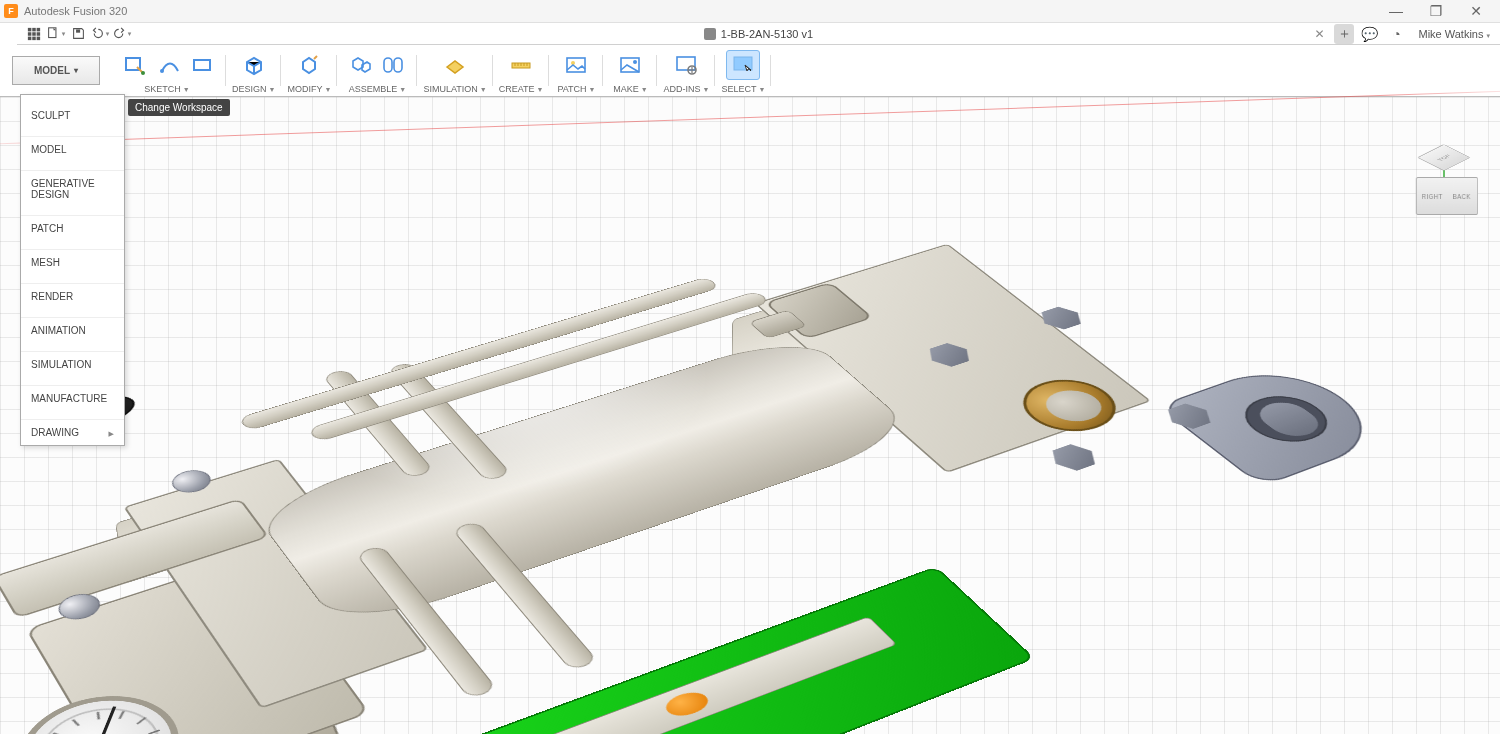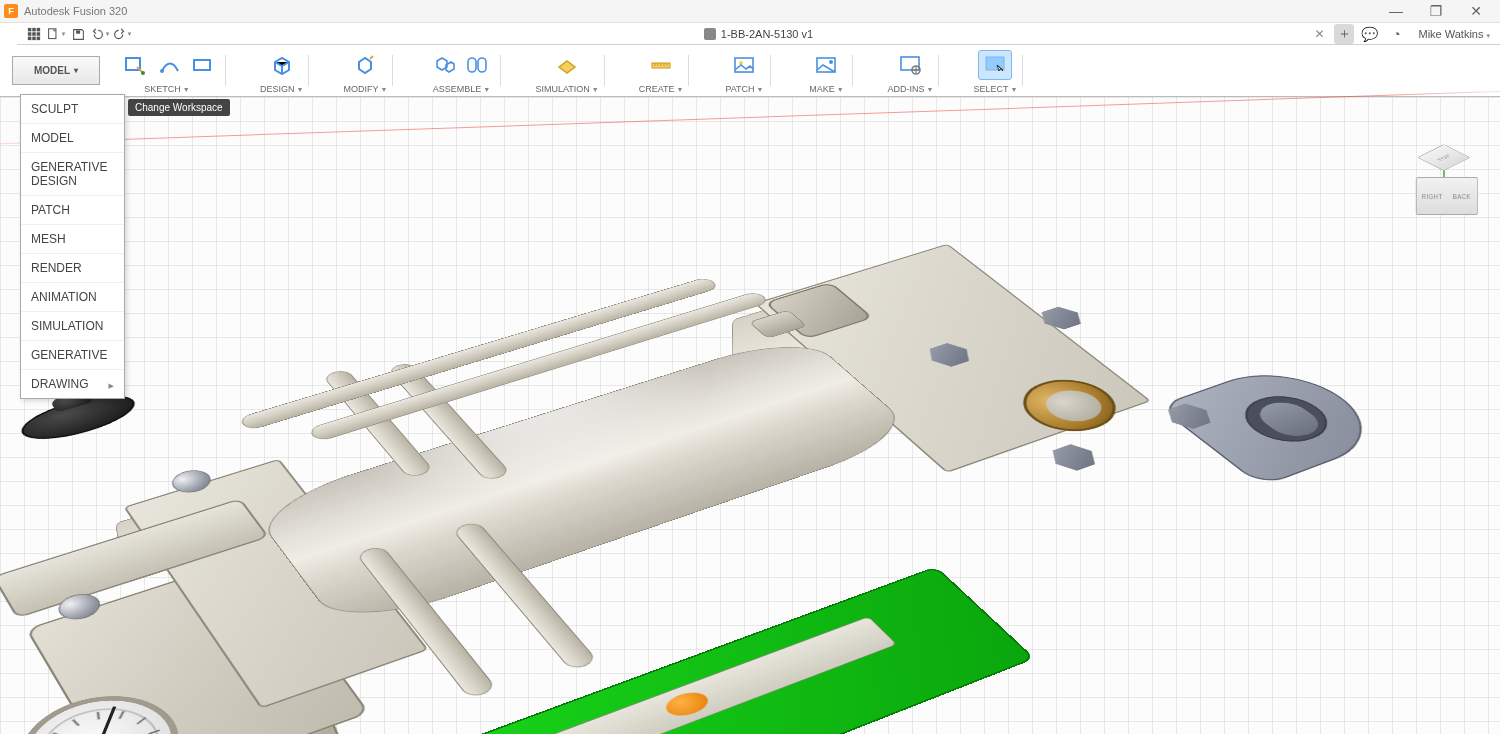--- a/index.html
+++ b/index.html
@@ -24,21 +24,21 @@
   .win-controls { display: flex; gap: 0; }
   .win-btn {
     width: 40px; height: 23px; display: flex; align-items: center; justify-content: center;
     color: #666; font-size: 14px; cursor: pointer;
   }
 
   
   .qat {
     height: 22px;
     background: #fff;
-    display: flex; align-items: flex-end;
+    display: flex; align-items: center;
     border-bottom: 1px solid #d0d0d0;
     padding: 0 4px;
     position: relative;
     margin-left: 17px;
   }
   .qat-btn {
     width: 22px; height: 20px; display: flex; align-items: center; justify-content: center;
     color: #555; cursor: pointer; font-size: 13px;
   }
   .qat-btn.icon-grid { margin-left:2px;}
@@ -67,21 +67,21 @@
   .ws-switcher {
     width: 88px;
     border: 1px solid #aaa;
     margin: 11px 8px 11px 12px;
     background: linear-gradient(#fafafa,#e8e8e8);
     display:flex; align-items:center; justify-content:center;
     font-size: 10px; font-weight: bold; color:#555; cursor:pointer;
     position:relative;
   }
   .ws-switcher::after{content:"▾";font-size:8px;margin-left:4px;}
-  .ribbon-groups{display:flex;align-items:stretch;gap:28px;}
+  .ribbon-groups{display:flex;align-items:stretch;}
   .ribbon-group{
     display:flex;flex-direction:column;align-items:center;justify-content:flex-end;
     padding:2px 6px 2px;
     position:relative;
   }
   .ribbon-group::after{content:"";position:absolute;right:0;top:10px;bottom:10px;width:1px;background:#ddd;}
   .rg-icons{display:flex;gap:4px;padding:2px 4px;}
   .rg-ibtn{
     width:34px;height:30px;
     display:flex;align-items:center;justify-content:center;
@@ -112,23 +112,23 @@
   }
 
   
   .ws-menu{
     position:absolute;left:20px;top:94px;width:105px;
     background:#fff;border:1px solid #aaa;
     box-shadow:2px 2px 5px rgba(0,0,0,.15);
     z-index:30;
   }
   .ws-menu-item{
-    font-size:12px;color:#444;padding:7px 10px;cursor:pointer;
+    font-size:10px;color:#444;padding:7px 10px;cursor:pointer;
     border-top:1px solid #eee;
-    display:flex;justify-content:space-between;align-items:center;
+    display:flex;justify-content:space-between;align-items:center;margin-top:8px;
   }
   .ws-menu-item:first-child{border-top:none;}
   .ws-menu-item .sub::after{content:"▶";font-size:7px;color:#888;}
 
   
   .tooltip{
     position:absolute;left:128px;top:99px;
     background:#444;color:#fff;font-size:10px;padding:3px 7px;border-radius:2px;
     z-index:31;
   }
@@ -639,21 +639,21 @@
     <div class="ws-menu-item">
       <span>RENDER</span>
     </div>
     <div class="ws-menu-item">
       <span>ANIMATION</span>
     </div>
     <div class="ws-menu-item">
       <span>SIMULATION</span>
     </div>
     <div class="ws-menu-item">
-      <span>GENERATIVE</span>
+      <span>MANUFACTURE</span>
     </div>
     <div class="ws-menu-item">
       <span>DRAWING</span>
       <span class="sub"></span>
     </div>
   </div>
 
 <div class="tooltip">Change Workspace</div>
 
 </body></html>

